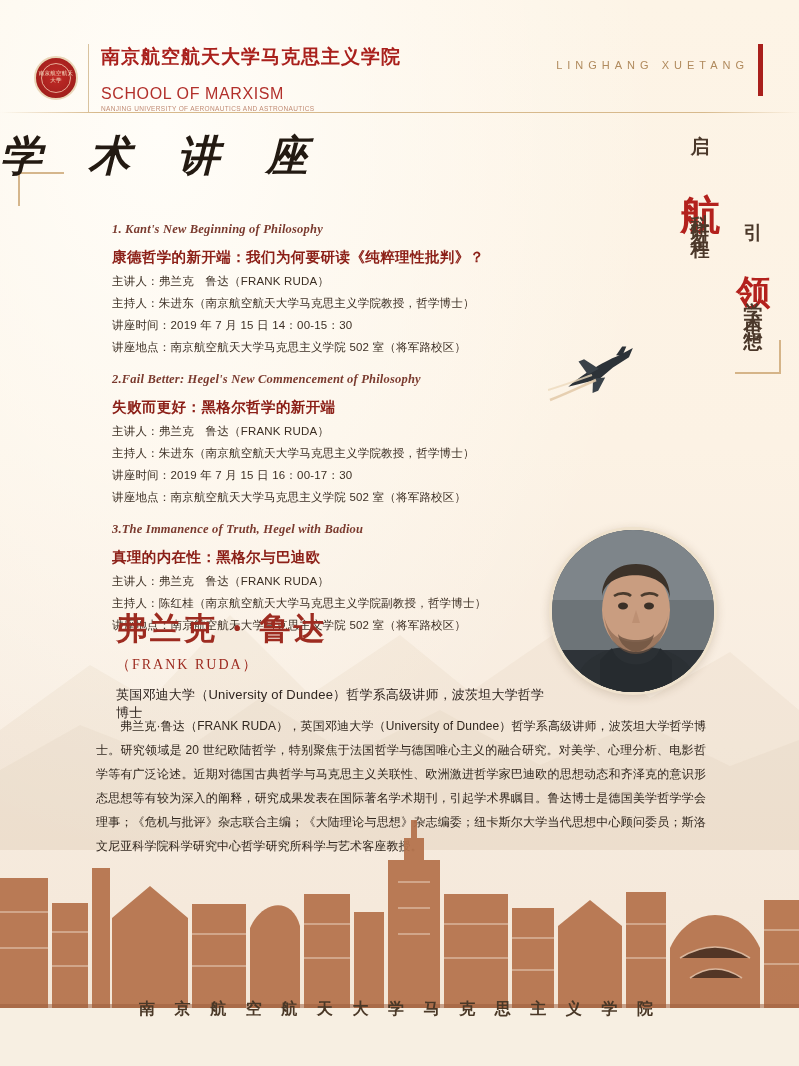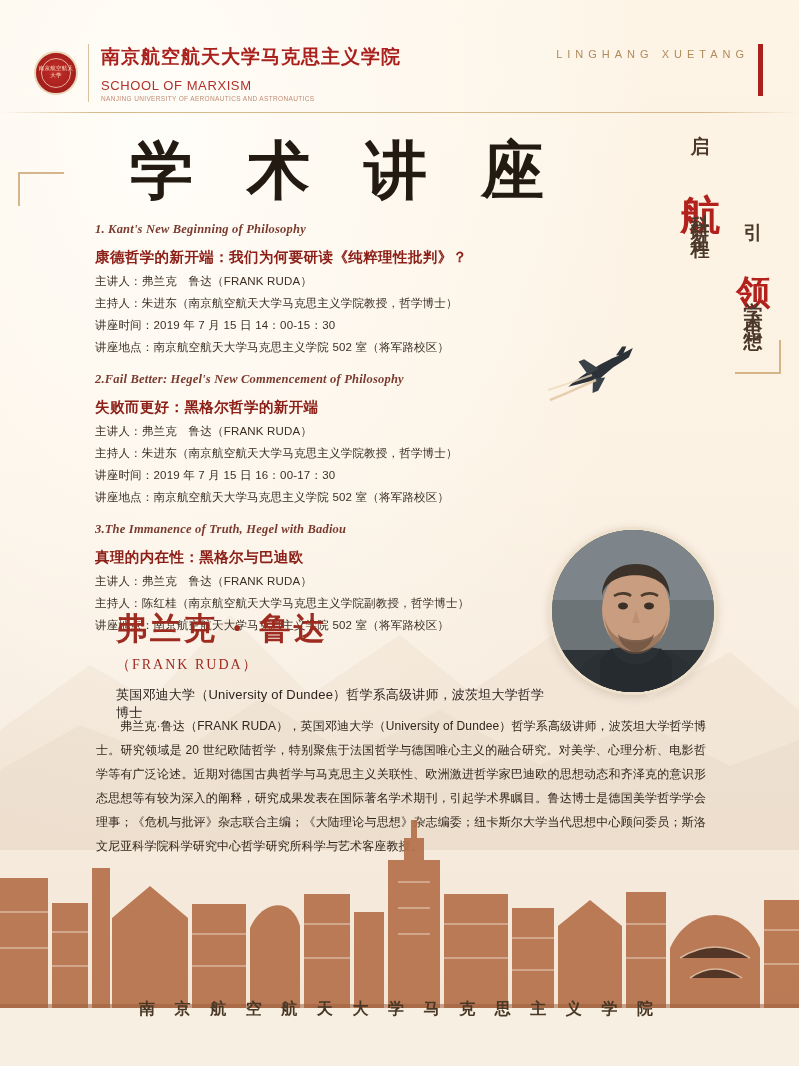--- a/index.html
+++ b/index.html
@@ -51,49 +51,49 @@
     position:absolute; inset:0; color:#f7e3c6; font-size:5.5px; line-height:7px;
     text-align:center; padding-top:12px; letter-spacing:.3px;
   }
   .school {
     margin-left:10px; padding-left:12px; border-left:1px solid #d9c39f;
   }
   .school .cn {
     font-family:"DejaVu Serif", serif;
     color:#a9201c; font-size:19px; font-weight:bold; letter-spacing:1px;
   }
-  .school .en1 { color:#b2302b; font-size:13px; letter-spacing:.6px; margin-top:8px; }
+  .school .en1 { color:#b2302b; font-size:16px; letter-spacing:.6px; margin-top:15px; }
   .school .en2 { color:#c08b74; font-size:6.5px; letter-spacing:.35px; margin-top:2px; }
 
   .series {
     position:absolute; right:36px; top:40px; text-align:right;
     padding-right:14px;
   }
   .series:after{
     content:""; position:absolute; right:0; top:4px; width:5px; height:52px;
     background:#a9201c;
   }
   .series .cn {
     font-family:"DejaVu Serif", serif;
     color:#5d4632; font-size:26px; font-weight:bold; letter-spacing:4px;
   }
   .series .cn .lec { color:#2e2118; }
   .series .en {
-    color:#b08a5d; font-size:11px; letter-spacing:5px; margin-top:8px;
+    color:#b08a5d; font-size:11px; letter-spacing:5px; margin-top:19px;
   }
   .hdr-rule{
     position:absolute; left:0; right:0; top:112px; height:1px;
     background:linear-gradient(90deg, rgba(200,160,106,0) 0%, #d7b98c 12%, #d7b98c 88%, rgba(200,160,106,0) 100%);
   }
 
   
   .title {
-    position:absolute; left:0; top:128px; width:560px; text-align:right;
-    font-family:"DejaVu Serif", serif;
-    font-size:63px; font-weight:bold; letter-spacing:16px; color:#231a12;
+    position:absolute; left:0; top:128px; width:560px; text-align:left;
+    font-family:"DejaVu Serif", serif;
+    font-size:42px; font-weight:bold; letter-spacing:16px; color:#231a12;font-style:italic;
   }
 
   
   .vert {
     position:absolute; right:22px; top:118px; width:130px; height:260px;
     display:flex; justify-content:flex-end; gap:2px;
   }
   .vcol {
     writing-mode:vertical-rl; text-orientation:upright;
     font-family:"DejaVu Serif", serif;
@@ -103,21 +103,21 @@
   .vcol.c3 { padding-top:2px; }
   .big-red {
     font-family:"DejaVu Serif", serif;
     color:#b3211d; font-weight:bold;
   }
 
   
   .plane { position:absolute; left:548px; top:338px; width:110px; height:70px; }
 
   
-  .lectures { position:absolute; left:95px; top:222px; width:430px; }
+  .lectures { position:absolute; left:112px; top:222px; width:430px; }
   .lec-block { margin-bottom:17px; }
   .lec-en {
     color:#7a3a2e; font-size:12.5px; font-weight:bold; font-style:italic;
     font-family:"Liberation Serif", serif; letter-spacing:.2px;
   }
   .lec-cn {
     color:#8c2018; font-size:14.5px; font-weight:bold; margin-top:11px;
     font-family:"DejaVu Serif", serif; letter-spacing:.4px;
   }
   .lec-line {

